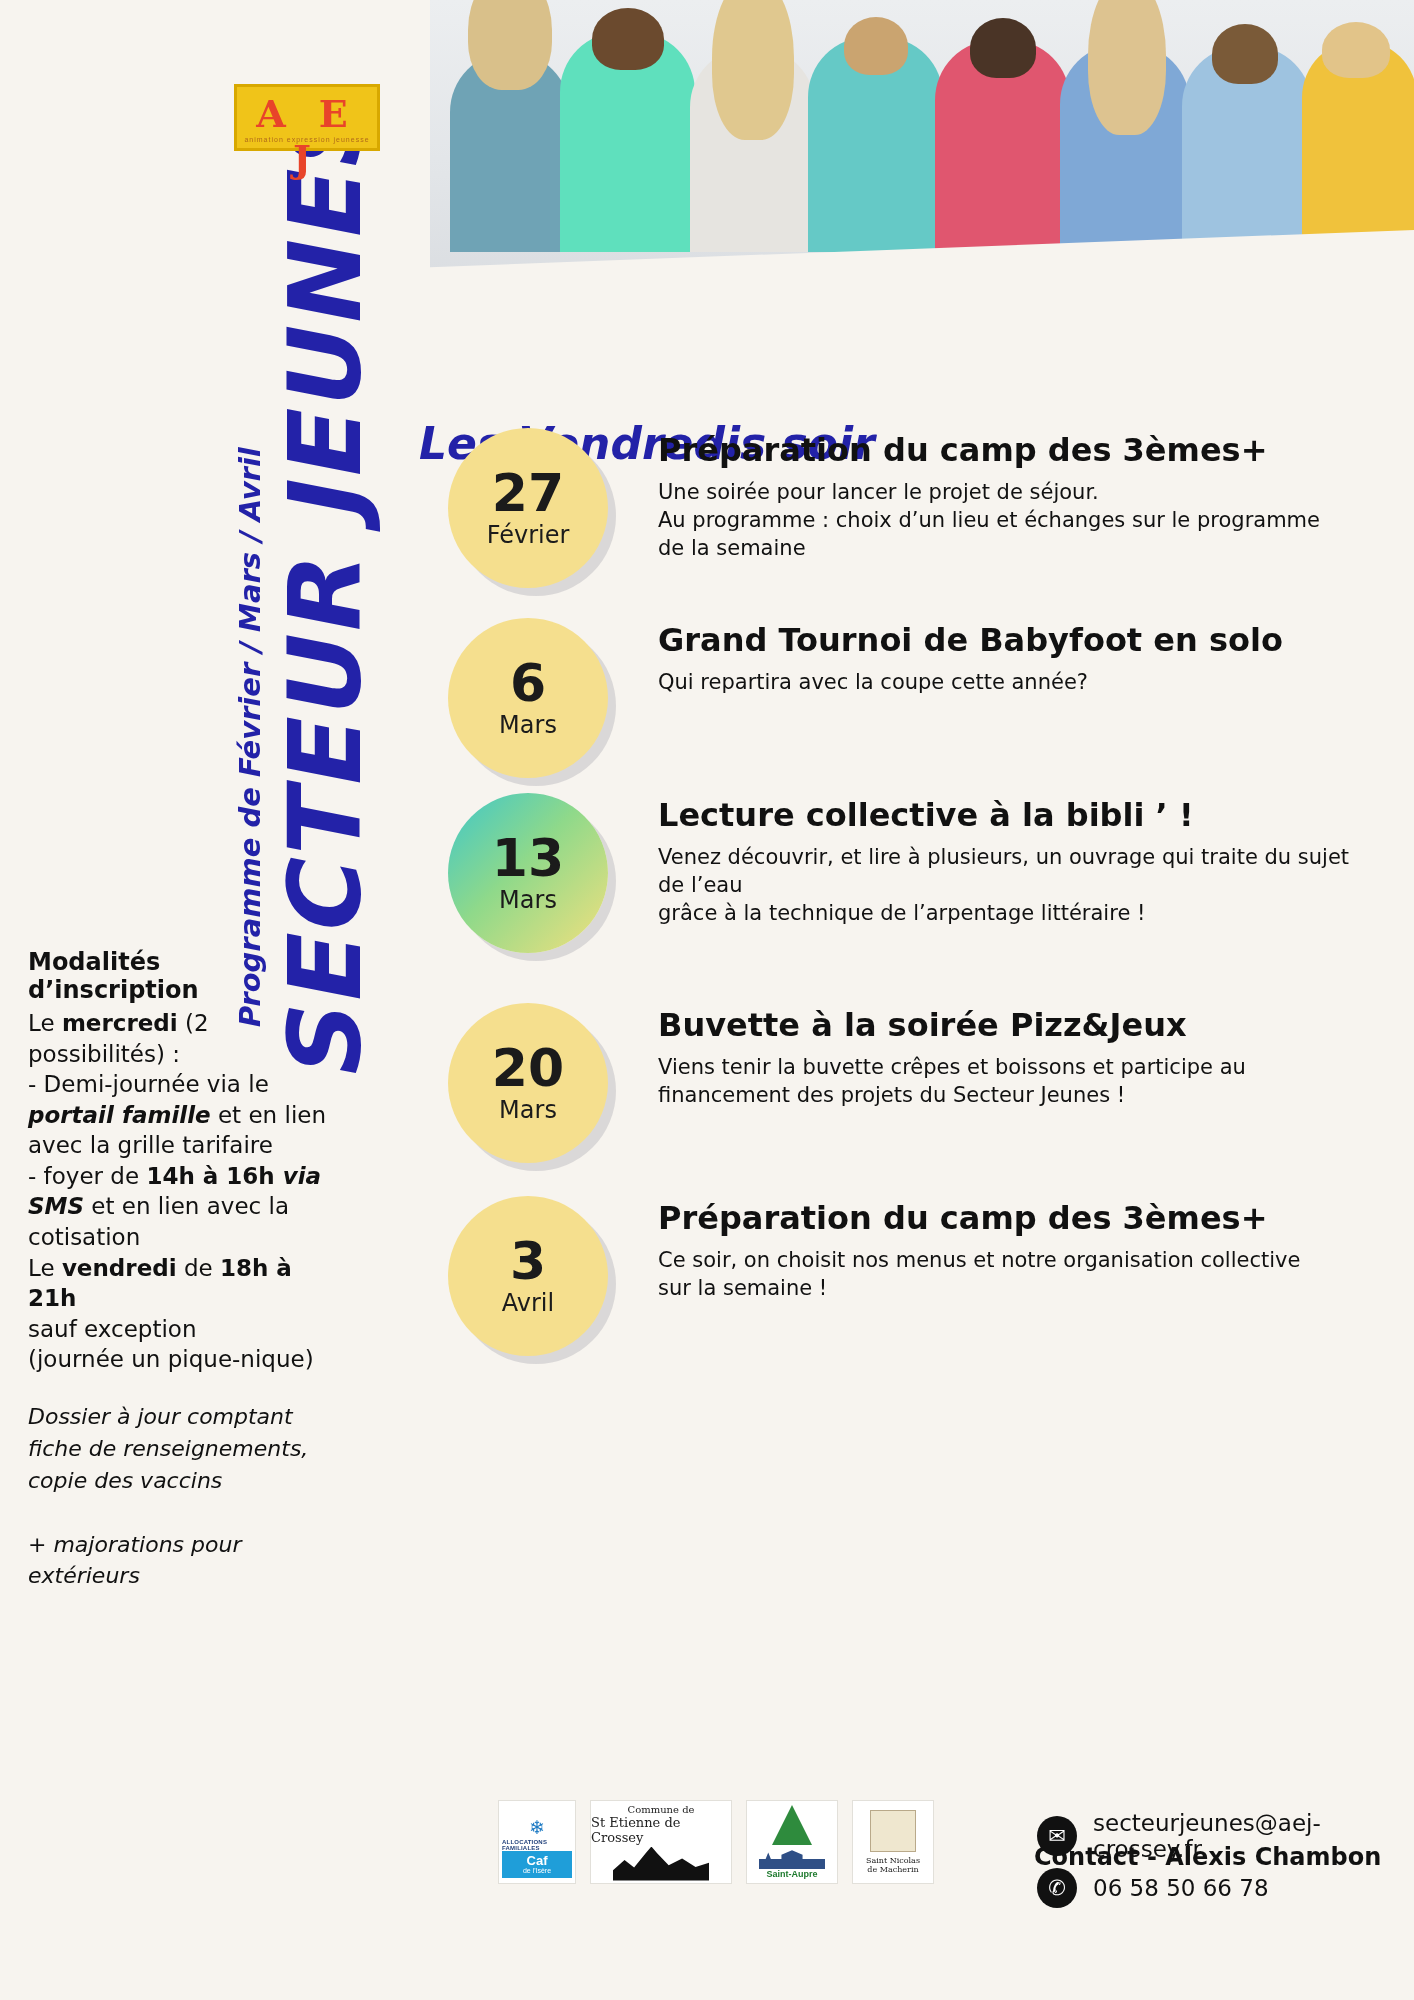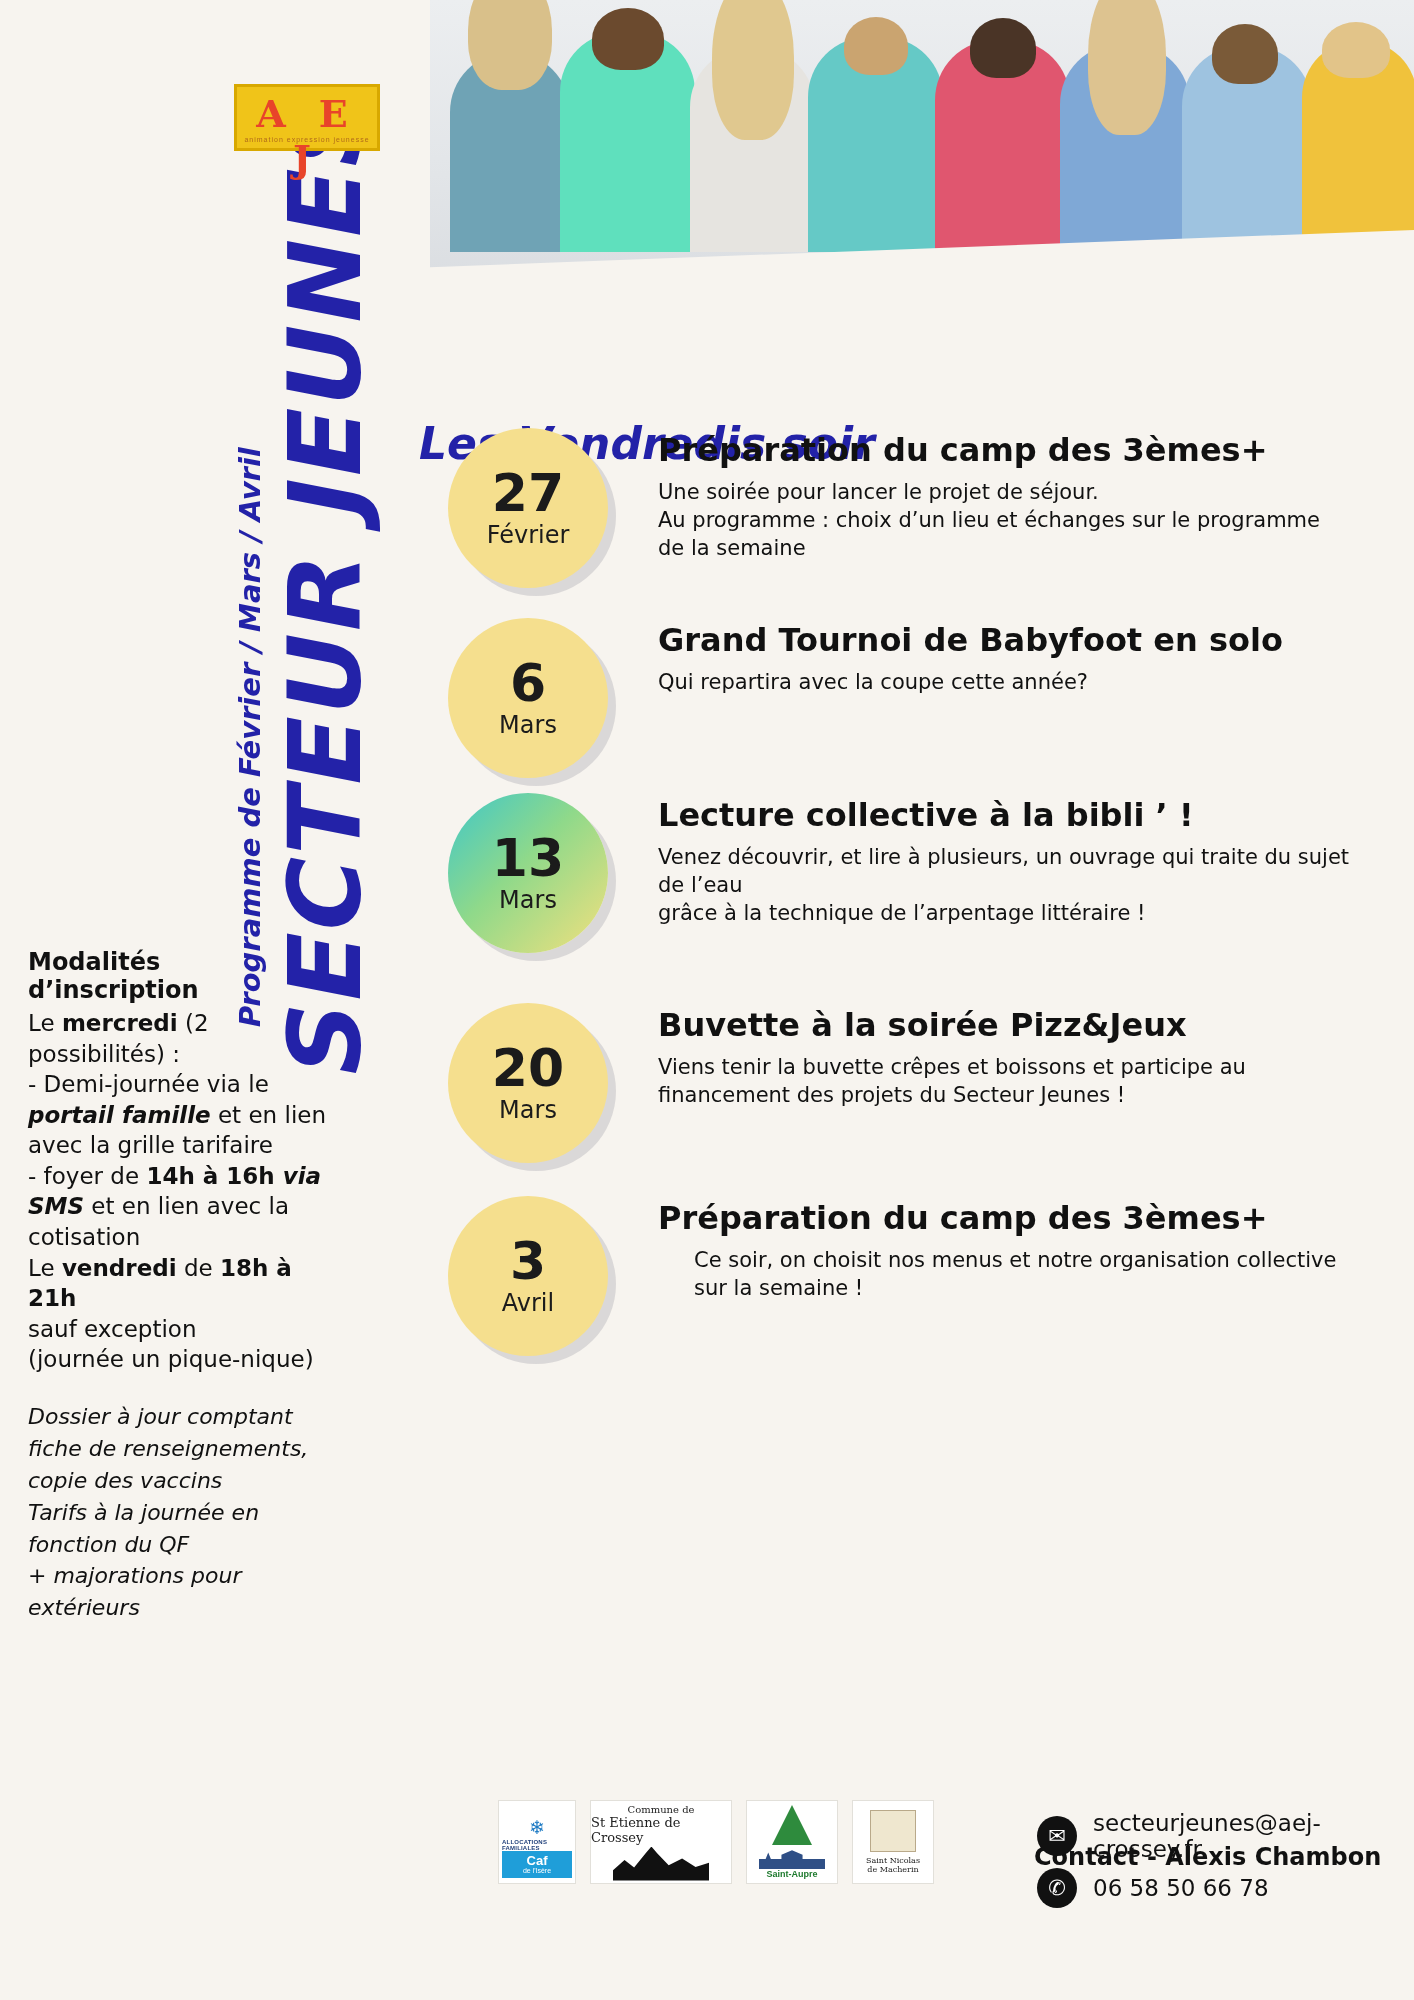--- a/index.html
+++ b/index.html
@@ -357,21 +357,21 @@
     <p>
       <span>Le </span><span class="b">mercredi</span><span> (2 possibilités) :</span><br>
       <span>- Demi-journée via le </span><span class="bi">portail famille</span><span> et en lien avec la grille tarifaire</span><br>
       <span>- foyer de </span><span class="b">14h à 16h </span><span class="bi">via SMS</span><span> et en lien avec la cotisation</span><br>
       <span>Le </span><span class="b">vendredi</span><span> de </span><span class="b">18h à 21h</span><br>
       <span>sauf exception</span><br>
       <span> (journée un pique-nique)</span>
     </p>
     <p class="italic-block">
       <span>Dossier à jour comptant fiche de renseignements, copie des vaccins</span><br>
-      <span>Tarifs à la journée en fonction du QF</span><br>
+      <br>
       <span>+ majorations pour extérieurs</span>
     </p>
   </div>
 </div>
 
 <div id="section-title">Les Vendredis soir</div>
 
 <div class="event" style="top:428px;">
   <div class="date-badge">
     <div class="date-day">27</div>
@@ -420,21 +420,21 @@
   </div>
 </div>
 
 <div class="event" style="top:1196px;">
   <div class="date-badge">
     <div class="date-day">3</div>
     <div class="date-month">Avril</div>
   </div>
   <div class="event-body">
     <h3 class="event-title">Préparation du camp des 3èmes+</h3>
-    <p class="event-desc" style="white-space:pre-line;margin-left:36px;">Ce soir, on choisit nos menus et notre organisation collective
+    <p class="event-desc" style="white-space:pre-line;">Ce soir, on choisit nos menus et notre organisation collective
 sur la semaine !</p>
   </div>
 </div>
 
 <div id="contact-name">Contact - Alexis Chambon</div>
 
 <div class="contact-row" id="contact-email-row">
   <span class="contact-icon">✉</span>
   <span class="contact-text">secteurjeunes@aej-crossey.fr</span>
 </div>

